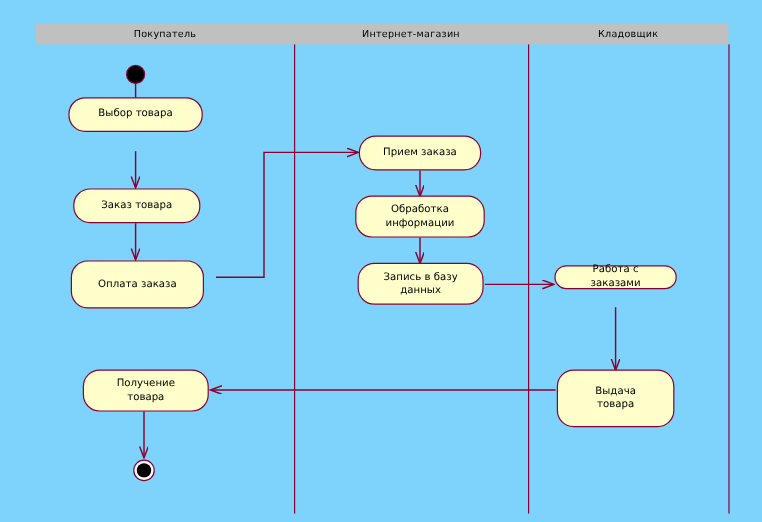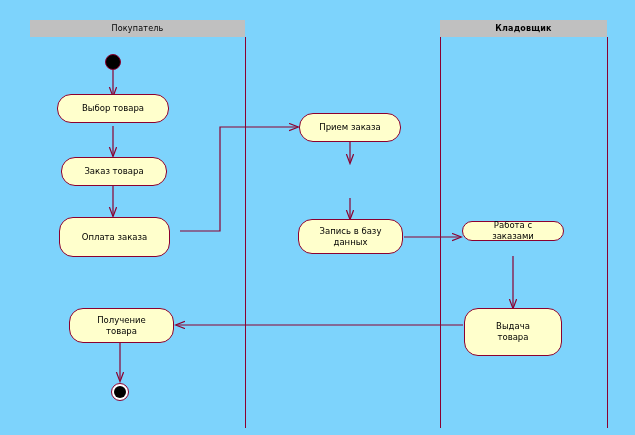--- a/index.html
+++ b/index.html
@@ -35,21 +35,24 @@
          pointer-events:none;}
 </style>
 </head>
 <body>
 
 <div id="canvas">
 
   <div class="lane-header" style="left:30px;width:215px;">
     <span>Покупатель</span>
   </div>
-  <div class="lane-header" style="left:440px;width:167px;font-weight:bold;">
+  <div class="lane-header" style="left:245px;width:195px;">
+    <span>Интернет-магазин</span>
+  </div>
+  <div class="lane-header" style="left:440px;width:167px;">
     <span>Кладовщик</span>
   </div>
 
   <div class="divider" style="left:245px;top:37px;height:391px;"></div>
   <div class="divider" style="left:440px;top:37px;height:391px;"></div>
   <div class="divider" style="left:607px;top:37px;height:391px;"></div>
 
   <svg id="wires" viewBox="0 0 635 435" xmlns="http://www.w3.org/2000/svg">
     <defs>
       <marker id="ah" markerWidth="9" markerHeight="9" refX="7.5" refY="3" orient="auto" markerUnits="strokeOnUse">
@@ -78,36 +81,40 @@
 
       <path d="M120,343 L120,381"></path>
     </g>
   </svg>
 
   <div class="start-node" style="left:105px;top:54px;width:16px;height:16px;"></div>
   <div class="end-node" style="left:111px;top:383px;width:18px;height:18px;">
     <i></i>
   </div>
 
-  <div class="node" style="left:57px;top:94px;width:112px;height:29px;text-align:right;">
+  <div class="node" style="left:57px;top:81px;width:112px;height:29px;text-align:right;">
     <span>Выбор товара</span>
   </div>
   <div class="node" style="left:61px;top:157px;width:106px;height:29px;text-align:center;">
     <span>Заказ товара</span>
   </div>
   <div class="node" style="left:59px;top:217px;width:111px;height:40px;">
     <span>Оплата заказа</span>
   </div>
   <div class="node" style="left:69px;top:308px;width:105px;height:35px;">
     <span>Получение
 товара</span>
   </div>
 
   <div class="node" style="left:299px;top:113px;width:102px;height:29px;">
     <span>Прием заказа</span>
+  </div>
+  <div class="node" style="left:296px;top:163px;width:108px;height:35px;">
+    <span>Обработка
+информации</span>
   </div>
   <div class="node" style="left:298px;top:219px;width:105px;height:35px;">
     <span>Запись в базу
 данных</span>
   </div>
 
   <div class="node" style="left:462px;top:221px;width:102px;height:20px;">
     <span>Работа с
 заказами</span>
   </div>

